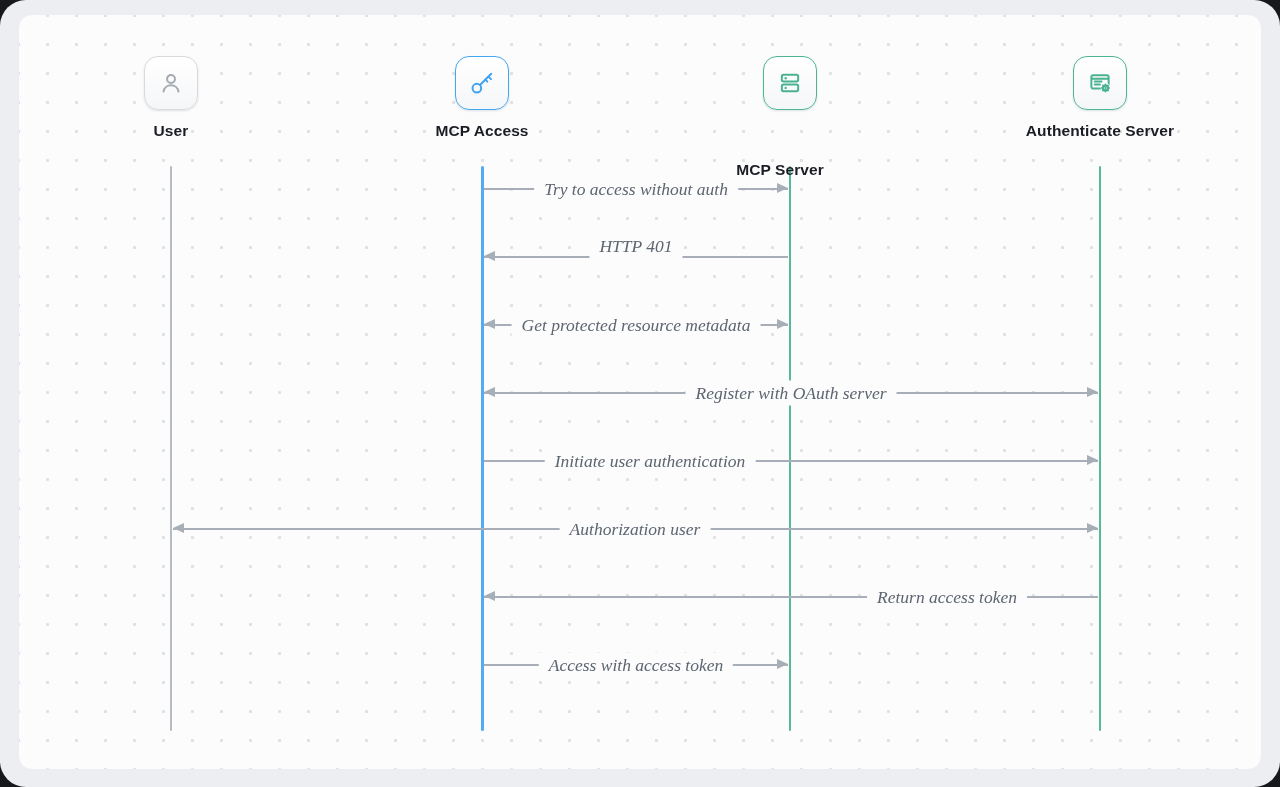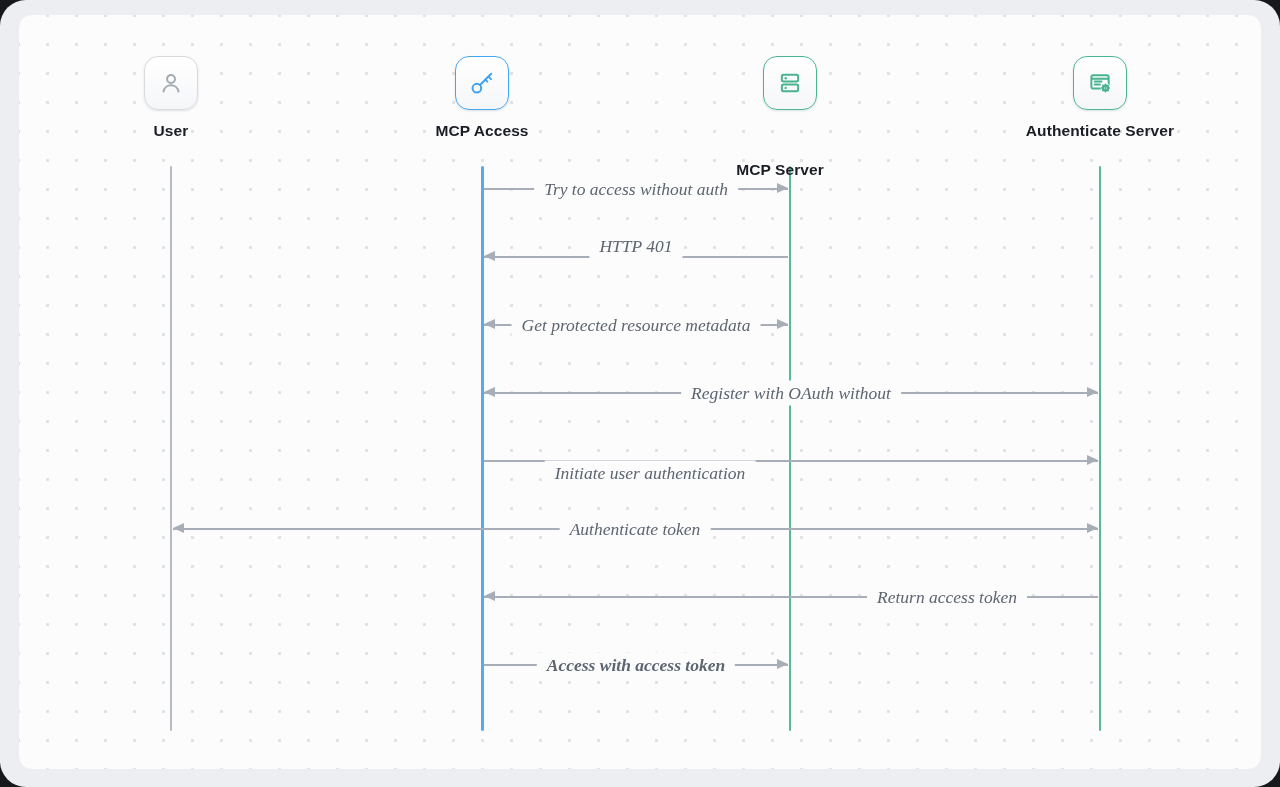--- a/index.html
+++ b/index.html
@@ -79,47 +79,47 @@
 
   <div>
     <div class="msg-line" style="left: 484px; top: 324px; width: 304px;"></div>
     <span class="msg-label" style="left: 636px; top: 325px;">Get protected resource metadata</span>
   <div class="arrowhead left" style="left: 484px; top: 319px;"></div>
         <div class="arrowhead right" style="left: 777px; top: 319px;"></div>
       </div>
 
   <div>
     <div class="msg-line" style="left: 484px; top: 392px; width: 614px;"></div>
-    <span class="msg-label" style="left: 791px; top: 393px;">Register with OAuth without</span>
+    <span class="msg-label" style="left: 791px; top: 393px;">Register with OAuth server</span>
   <div class="arrowhead left" style="left: 484px; top: 387px;"></div>
         <div class="arrowhead right" style="left: 1087px; top: 387px;"></div>
       </div>
 
   <div>
     <div class="msg-line" style="left: 484px; top: 460px; width: 614px;"></div>
-    <span class="msg-label" style="left: 650px; top: 473px;">Initiate user authentication</span>
+    <span class="msg-label" style="left: 650px; top: 461px;">Initiate user authentication</span>
   <div class="arrowhead right" style="left: 1087px; top: 455px;"></div>
       </div>
 
   <div>
     <div class="msg-line" style="left: 173px; top: 528px; width: 925px;"></div>
-    <span class="msg-label" style="left: 635px; top: 529px;">Authenticate token</span>
+    <span class="msg-label" style="left: 635px; top: 529px;">Authorization user</span>
   <div class="arrowhead left" style="left: 173px; top: 523px;"></div>
         <div class="arrowhead right" style="left: 1087px; top: 523px;"></div>
       </div>
 
   <div>
     <div class="msg-line" style="left: 484px; top: 596px; width: 614px;"></div>
     <span class="msg-label" style="left: 947px; top: 597px; text-align: center;">Return access token</span>
   <div class="arrowhead left" style="left: 484px; top: 591px;"></div>
       </div>
 
   <div>
     <div class="msg-line" style="left: 484px; top: 664px; width: 304px;"></div>
-    <span class="msg-label" style="left: 636px; top: 665px; font-weight: bold;">Access with access token</span>
+    <span class="msg-label" style="left: 636px; top: 665px;">Access with access token</span>
   <div class="arrowhead right" style="left: 777px; top: 659px;"></div>
       </div>
 </div>
   <div class="layer" id="actors-layer">
   <div>
     <div class="actor-box" style="left: 144px; top: 56px; border-color: rgb(216, 218, 222);">
       <svg class="actor-icon" viewBox="0 0 24 24" style="color: rgb(164, 170, 178);">
             <circle cx="12" cy="8.6" r="3.4"></circle>
             <path d="M5.6 19.3a6.5 6.5 0 0 1 12.8 0"></path>
           </svg>

